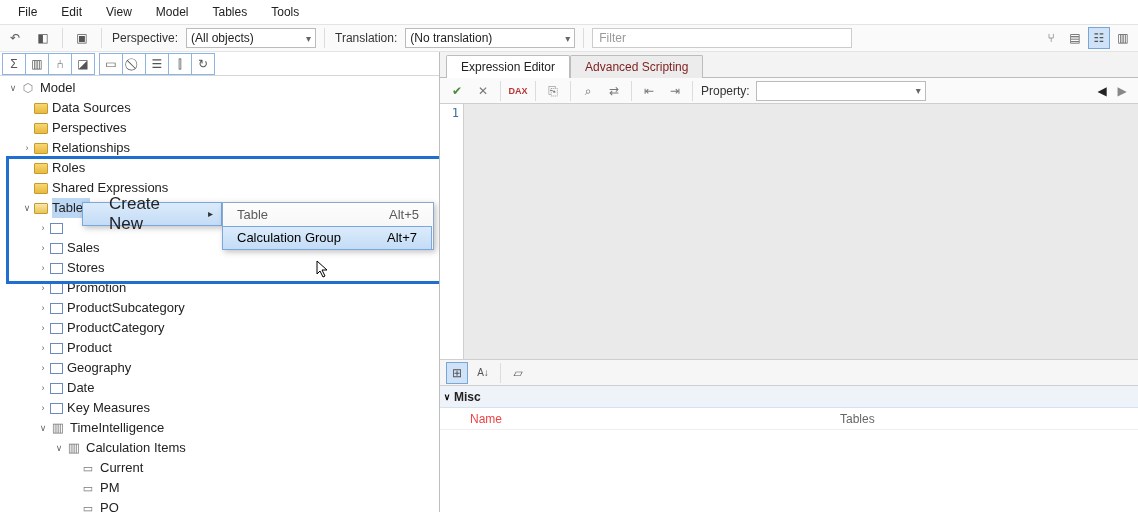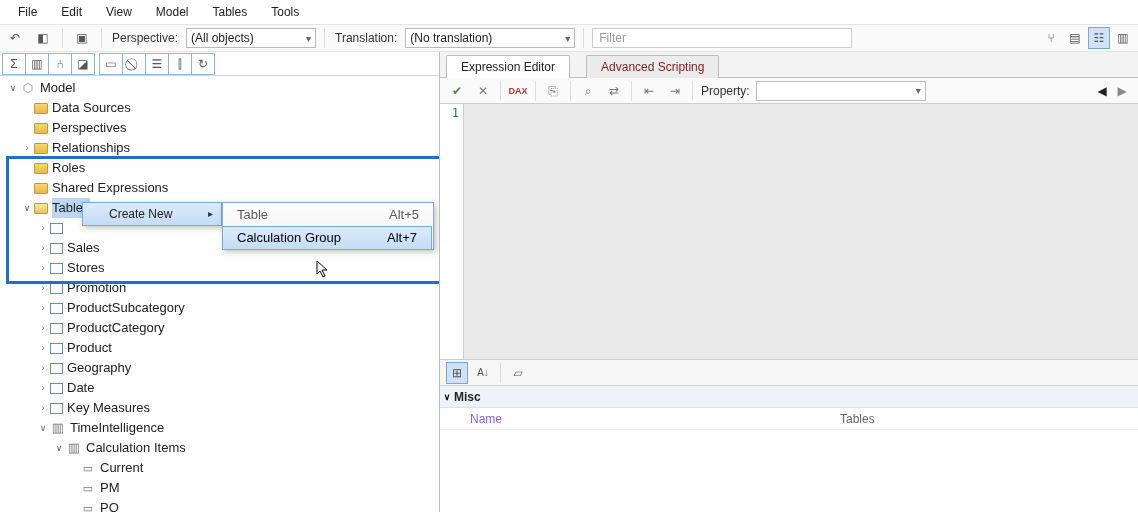--- a/index.html
+++ b/index.html
@@ -34,45 +34,45 @@
 .ic.folder{background:linear-gradient(#f7d774,#e7b93e);border:1px solid #c69b2b;border-radius:1px;width:14px;height:11px}
 .ic.folderO{background:linear-gradient(#f9e6a8,#e8c558);border:1px solid #c69b2b;border-radius:1px;width:14px;height:11px}
 .ic.table{border:1px solid #6a8bbf;width:13px;height:11px;background:linear-gradient(#fff 0 33%,#6a8bbf 33% 34%,#fff 34% 66%,#6a8bbf 66% 67%,#fff 67%)}
 .ic.cube::before{content:"⬡";color:#888;font-size:12px}
 .ic.group::before{content:"▥";color:#7a7a7a}
 .ic.item::before{content:"▭";color:#7a7a7a;font-size:11px}
 .sel{background:#bcd7f4}
 
 .hlbox{position:absolute;border:3px solid #1f6fd0;pointer-events:none;z-index:9}
 
-.ctx{position:absolute;background:linear-gradient(#fdfdfd,#f1f1f1);border:1px solid #8aa8cc;box-shadow:2px 2px 6px rgba(0,0,0,.25);font-size:12px;z-index:10}
+.ctx{position:absolute;background:linear-gradient(#fdfdfd,#f1f1f1);border:1px solid #8aa8cc;box-shadow:2px 2px 6px rgba(0,0,0,.25);font-size:17px;z-index:10}
 .ctxitem{height:24px;display:flex;align-items:center;padding:0 26px 0 26px;position:relative}
 .ctxitem.hi{background:linear-gradient(#dcebfb,#c3dcf6);border:1px solid #7aa8de;margin:-1px}
 .ctxarrow::after{content:"▸";position:absolute;right:8px;color:#333;font-size:10px}
 .submenu{position:absolute;background:linear-gradient(#fdfdfd,#f1f1f1);border:1px solid #8aa8cc;box-shadow:2px 2px 6px rgba(0,0,0,.25);font-size:13px;z-index:11}
 .subitem{height:24px;display:flex;align-items:center;padding:0 14px 0 14px;width:210px;color:#5b5b5b}
 .subitem .sk{margin-left:auto;color:#5b5b5b}
 .subitem.hi{background:linear-gradient(#dcebfb,#c3dcf6);border:1px solid #7aa8de;margin:-1px;color:#000}
 .subitem.hi .sk{color:#000}
 
-.tabbar{height:26px;display:flex;align-items:flex-end;padding-left:6px;gap:16px;border-bottom:1px solid #bcbcbc;background:#f3f3f3}
+.tabbar{height:26px;display:flex;align-items:flex-end;padding-left:6px;gap:0;border-bottom:1px solid #bcbcbc;background:#f3f3f3}
 .tab{padding:4px 14px;background:#fff;border:1px solid #bcbcbc;border-bottom:none;border-radius:2px 2px 0 0;font-size:12px;position:relative;top:1px}
 .tab.inactive{background:#ececec;color:#7f1d1d}
 .edtoolbar{height:26px;display:flex;align-items:center;gap:4px;padding:0 6px;border-bottom:1px solid #cfcfcf;background:#fafafa}
 .edtoolbar .tbtn{color:#777}
 .editor{flex:1;display:flex;background:#eaeaea;border-bottom:1px solid #cfcfcf}
 .gutter{width:24px;background:#fff;border-right:1px solid #cfcfcf;text-align:right;padding:2px 4px;color:#3a6ea5;font-family:Consolas,monospace;font-size:12px}
 .edarea{flex:1;background:#eaeaea}
 .propstrip{height:26px;display:flex;align-items:center;gap:4px;padding:0 6px;background:#f6f6f6;border-bottom:1px solid #cfcfcf}
 .propstrip .tbtn.active{border:1px solid #7aa6d6;background:#cfe2f7}
 .propgrid{flex:1;background:#fff;overflow:hidden}
 .propcat{height:22px;display:flex;align-items:center;background:#eef3fa;border-bottom:1px solid #d8e2ef;font-weight:600;color:#222}
 .propcat .tw{color:#000}
 .proprow{height:22px;display:flex;align-items:center;border-bottom:1px solid #eee}
-.proprow .pn{width:400px;padding-left:30px;color:#8b5cf6}
+.proprow .pn{width:400px;padding-left:30px;color:#ef4444}
 .proprow .pv{flex:1;color:#666}
 .navbtns{margin-left:auto;display:flex}
 .navbtn{width:20px;height:20px;border-radius:10px;display:flex;align-items:center;justify-content:center;color:#888}
 .navbtn.on{color:#222}
 .cursor{position:absolute;width:14px;height:18px;z-index:12;pointer-events:none}
 </style>
 </head>
 <body>
 
 <div class="menubar">

